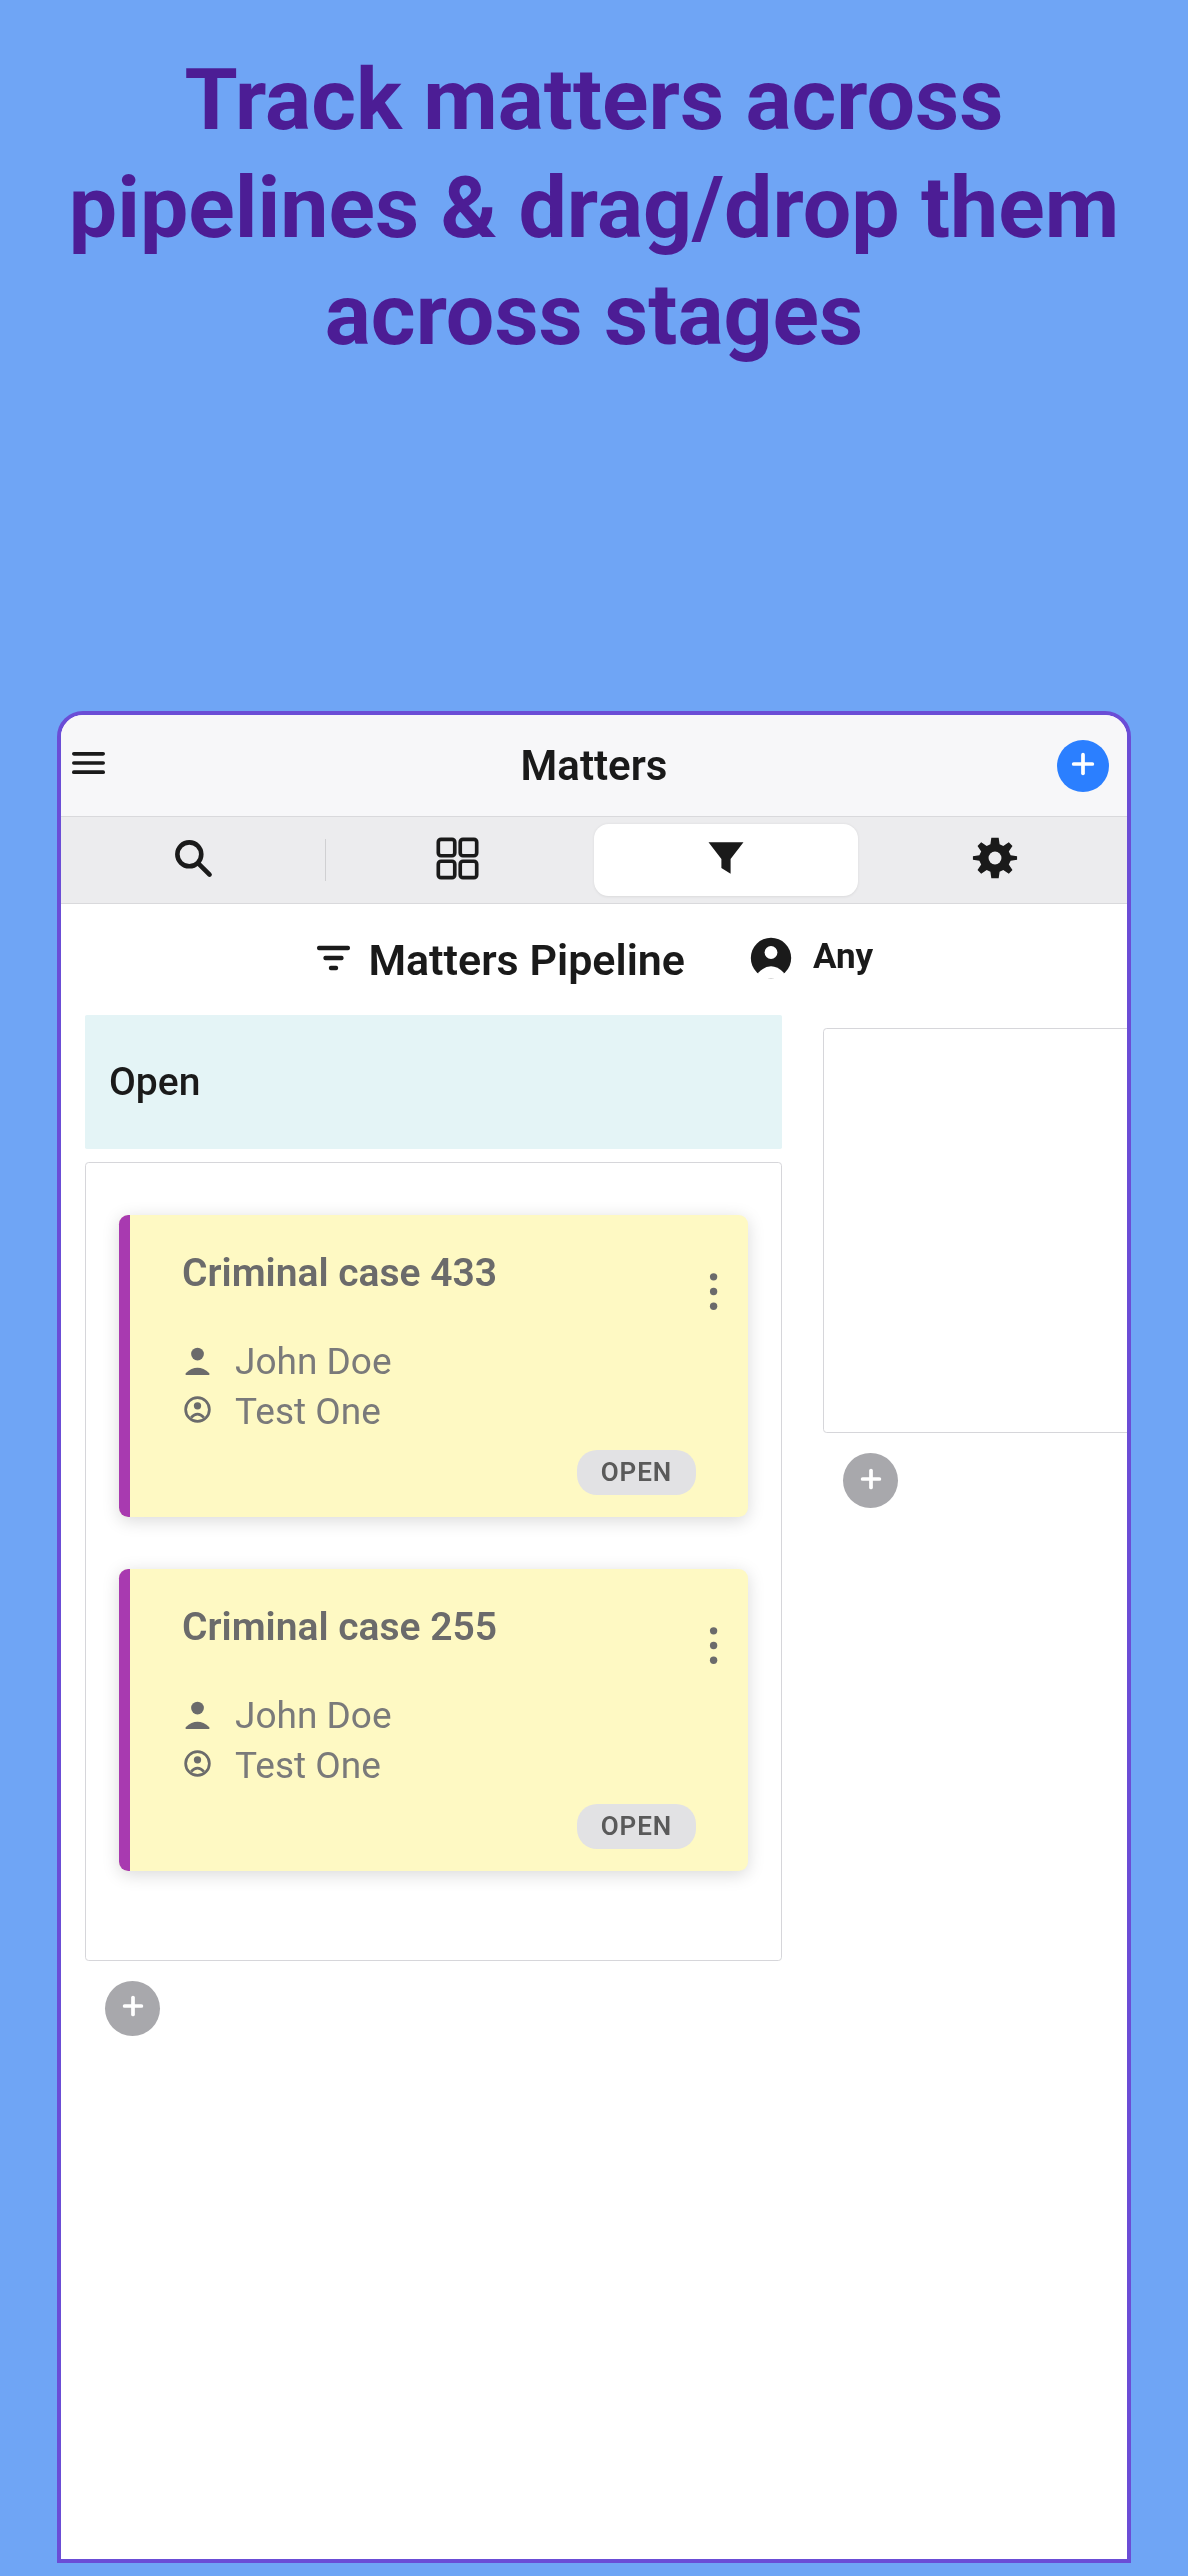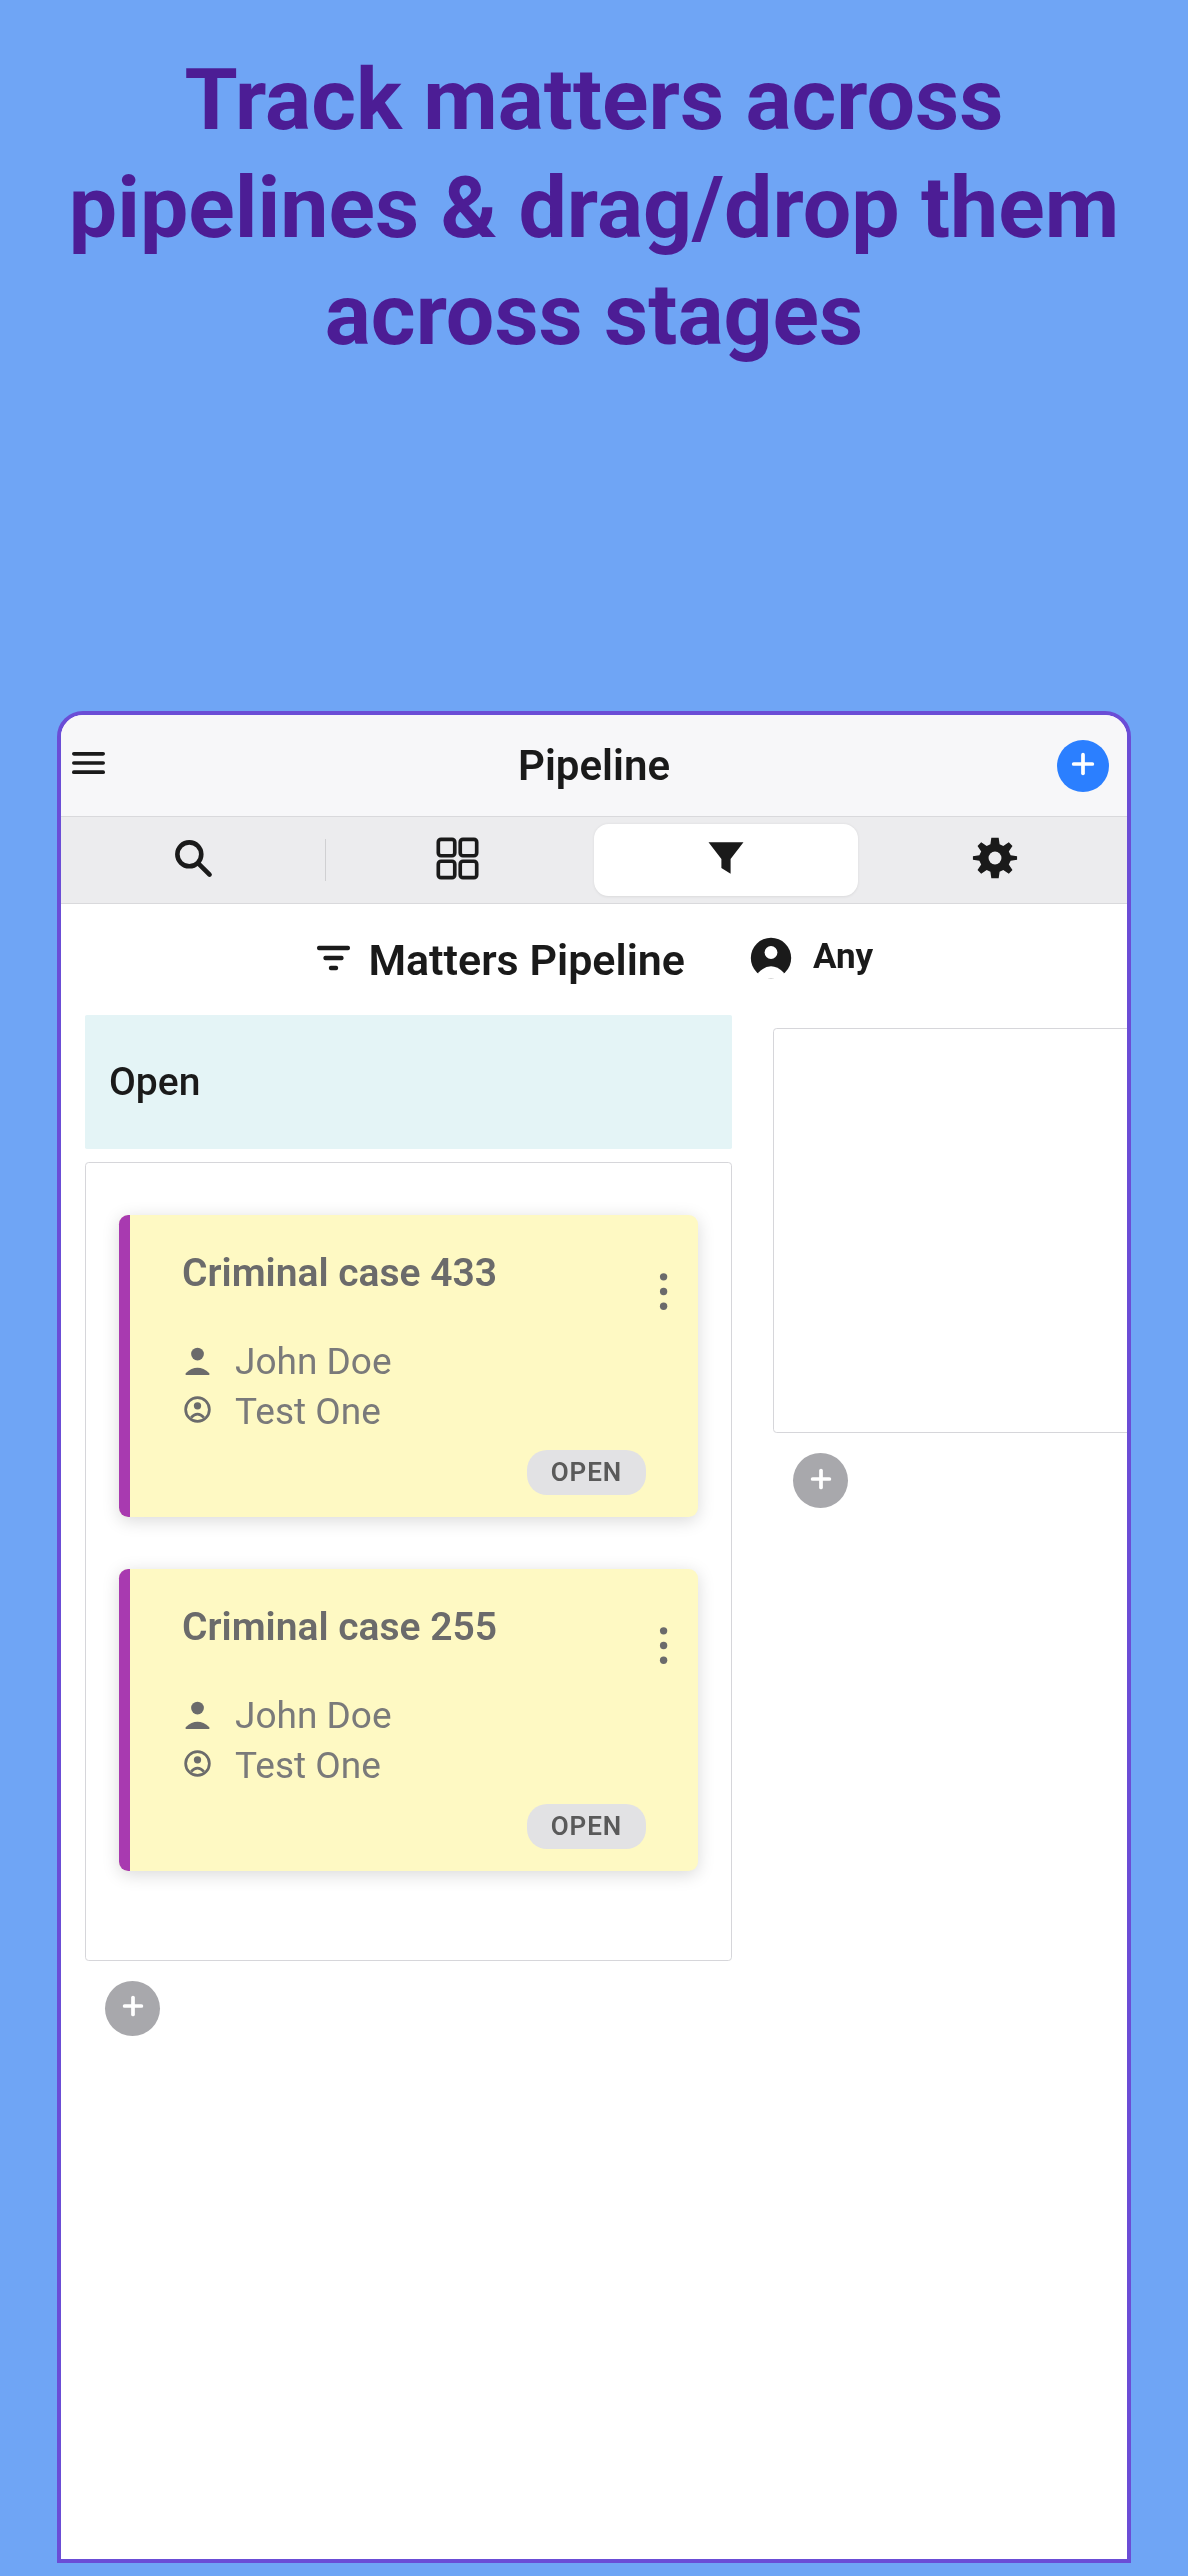--- a/index.html
+++ b/index.html
@@ -89,21 +89,21 @@
 .assignee-filter { display: flex; align-items: flex-start; gap: 20px; }
 .assignee-filter-text { font-size: 35px; font-weight: 700; color: #1a1a1a; }
 
 .board {
   display: flex;
   gap: 41px;
   padding: 0 24px;
   overflow-x: hidden;
 }
 .column {
-  width: 647px;
+  width: 697px;
   flex-shrink: 0;
 }
 .column:nth-child(2) { width: 405px; }
 
 .column-header {
   background: #e4f4f6;
   padding: 44px 24px;
   font-size: 39px;
   font-weight: 500;
   color: #1a1a1a;
@@ -189,21 +189,21 @@
   <div class="app-header">
     <div class="hamburger">
       <span>
         <svg viewBox="0 0 36 28">
             <rect y="2" width="36" height="4" rx="2" fill="#1a1a1a"></rect>
             <rect y="12" width="36" height="4" rx="2" fill="#1a1a1a"></rect>
             <rect y="22" width="36" height="4" rx="2" fill="#1a1a1a"></rect>
           </svg>
       </span>
     </div>
-    <div class="app-title">Pipeline</div>
+    <div class="app-title">Matters</div>
     <div class="add-header-btn">
       <span>
         <svg viewBox="0 0 30 30">
             <rect x="13" y="3" width="4" height="24" rx="2" fill="#fff"></rect>
             <rect x="3" y="13" width="24" height="4" rx="2" fill="#fff"></rect>
           </svg>
       </span>
     </div>
   </div>
 

